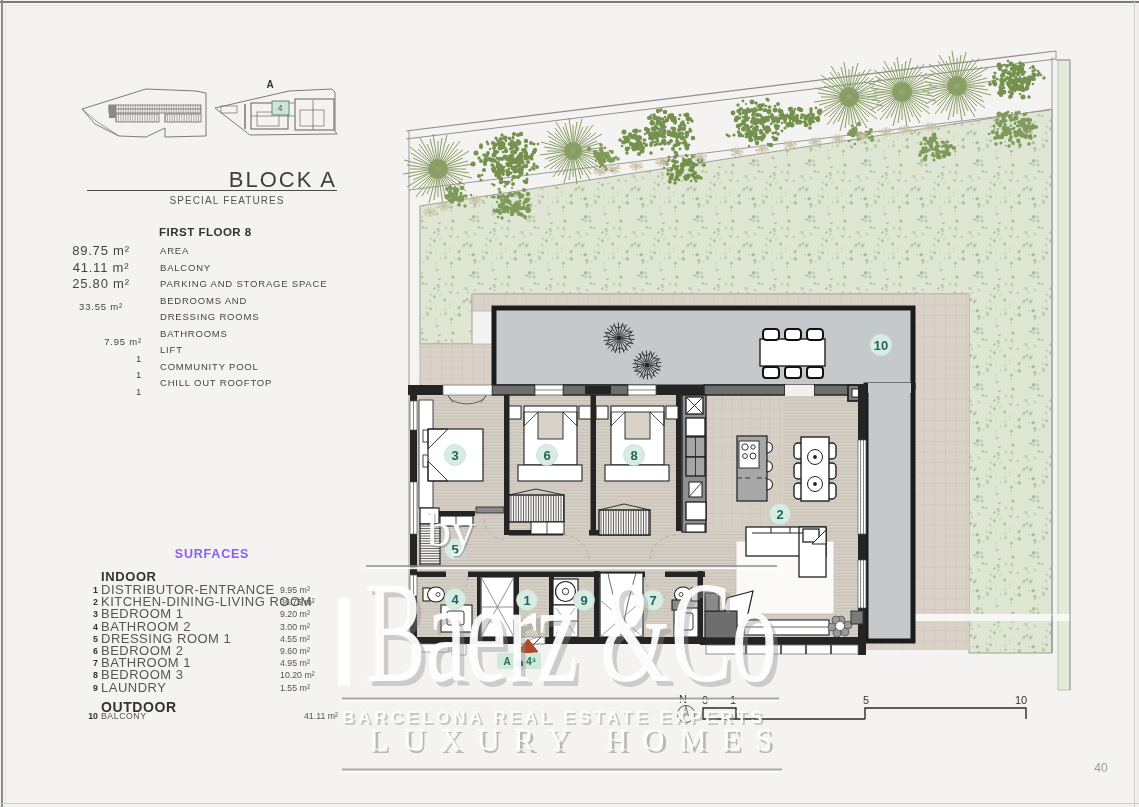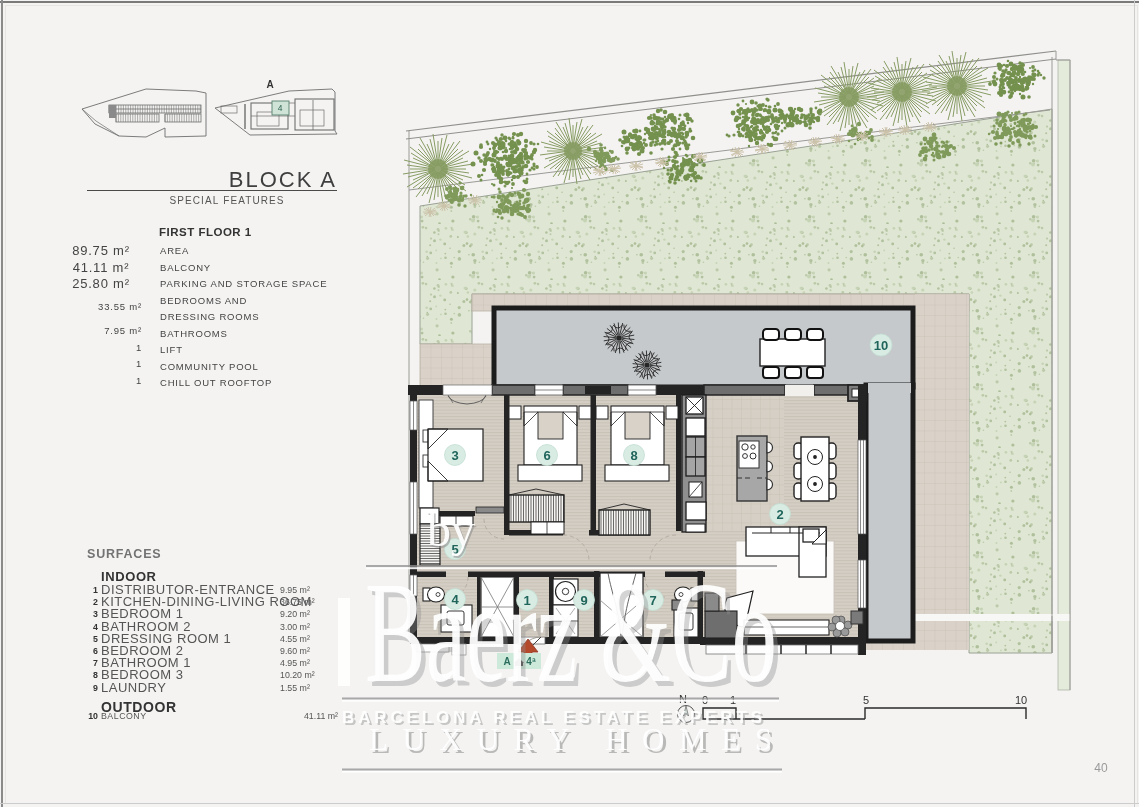--- a/index.html
+++ b/index.html
@@ -54,29 +54,29 @@
 </svg>
 
 <div id="leftcol">
 
 <div class="abs" style="left:87px;top:167px;width:250px;text-align:right;font-size:22px;letter-spacing:2px;color:#3f3f3f">BLOCK A</div>
 
 <div class="abs" style="left:87px;top:190px;width:250px;height:1px;background:#4a4a4a"></div>
 
 <div class="abs" style="left:102px;top:195px;width:250px;text-align:center;font-size:10px;letter-spacing:1.1px;color:#555">SPECIAL&nbsp;FEATURES</div>
 
-<div class="abs" style="left:159px;top:226px;font-size:11.5px;font-weight:bold;letter-spacing:0.5px;color:#333">FIRST FLOOR 1</div>
+<div class="abs" style="left:159px;top:226px;font-size:11.5px;font-weight:bold;letter-spacing:0.5px;color:#333">FIRST FLOOR 8</div>
 
 <div class="abs" style="left:60px;top:243px;width:82px;text-align:center;font-size:13px;letter-spacing:0.8px;color:#444;line-height:16.5px">89.75&nbsp;m²<br>41.11&nbsp;m²<br>25.80&nbsp;m²</div>
-<div class="abs" style="left:60px;top:301px;width:82px;text-align:right;font-size:9.5px;letter-spacing:0.8px;color:#444">33.55&nbsp;m²</div>
-<div class="abs" style="left:60px;top:323px;width:82px;text-align:right;font-size:9.5px;letter-spacing:0.8px;color:#444;line-height:16.5px">7.95&nbsp;m²<br>1<br>1<br>1</div>
+<div class="abs" style="left:60px;top:301px;width:82px;text-align:center;font-size:9.5px;letter-spacing:0.8px;color:#444">33.55&nbsp;m²</div>
+<div class="abs" style="left:60px;top:334px;width:82px;text-align:right;font-size:9.5px;letter-spacing:0.8px;color:#444;line-height:16.5px">7.95&nbsp;m²<br>1<br>1<br>1</div>
 
 <div class="abs" style="left:160px;top:243px;font-size:9.5px;letter-spacing:0.8px;color:#444;line-height:16.5px">AREA<br>BALCONY<br>PARKING AND STORAGE SPACE<br>BEDROOMS AND<br>DRESSING ROOMS<br>BATHROOMS<br>LIFT<br>COMMUNITY POOL<br>CHILL OUT ROOFTOP</div>
 
-<div class="abs" style="left:87px;top:547px;width:250px;text-align:left;font-size:12.5px;font-weight:bold;letter-spacing:0.8px;color:#737373">SURFACES</div>
+<div class="abs" style="left:87px;top:547px;width:250px;text-align:center;font-size:12.5px;font-weight:bold;letter-spacing:0.8px;color:#8b5cf6">SURFACES</div>
 
 <div class="abs" style="left:101px;top:569px;font-size:13px;font-weight:bold;letter-spacing:0.6px;color:#333">INDOOR</div>
 
 <div class="abs" style="left:70px;top:584px;width:28px;text-align:right;font-size:8.8px;font-weight:bold;color:#333;line-height:12.2px">1<br>2<br>3<br>4<br>5<br>6<br>7<br>8<br>9</div>
 
 <div class="abs" style="left:101px;top:584px;font-size:13px;letter-spacing:0.5px;color:#555;line-height:12.2px">DISTRIBUTOR-ENTRANCE<br>KITCHEN-DINING-LIVING ROOM<br>BEDROOM 1<br>BATHROOM 2<br>DRESSING ROOM 1<br>BEDROOM 2<br>BATHROOM 1<br>BEDROOM 3<br>LAUNDRY</div>
 
 <div class="abs" style="left:280px;top:584px;width:58px;text-align:left;font-size:8.8px;color:#555;line-height:12.2px">9.95&nbsp;m²<br>36.75&nbsp;m²<br>9.20&nbsp;m²<br>3.00&nbsp;m²<br>4.55&nbsp;m²<br>9.60&nbsp;m²<br>4.95&nbsp;m²<br>10.20&nbsp;m²<br>1.55&nbsp;m²</div>
 
 <div class="abs" style="left:101px;top:699px;font-size:14px;font-weight:bold;letter-spacing:0.6px;color:#333">OUTDOOR</div>

